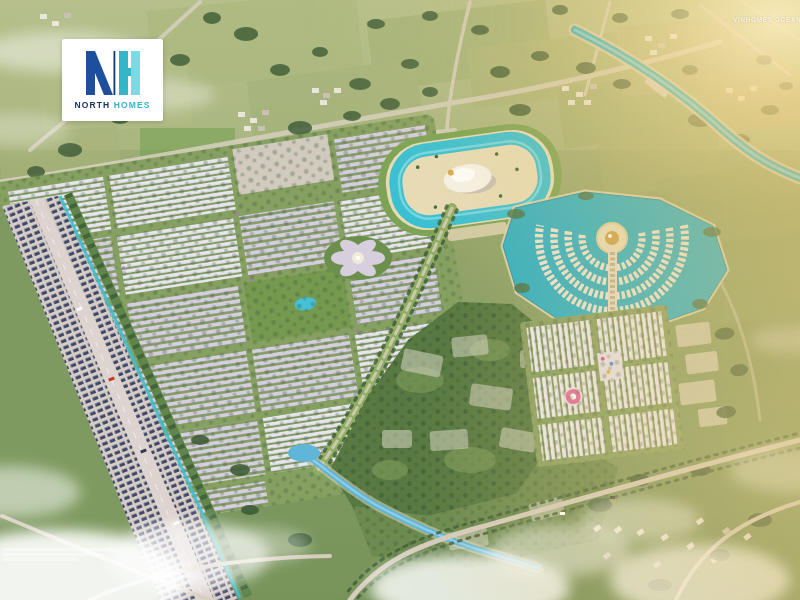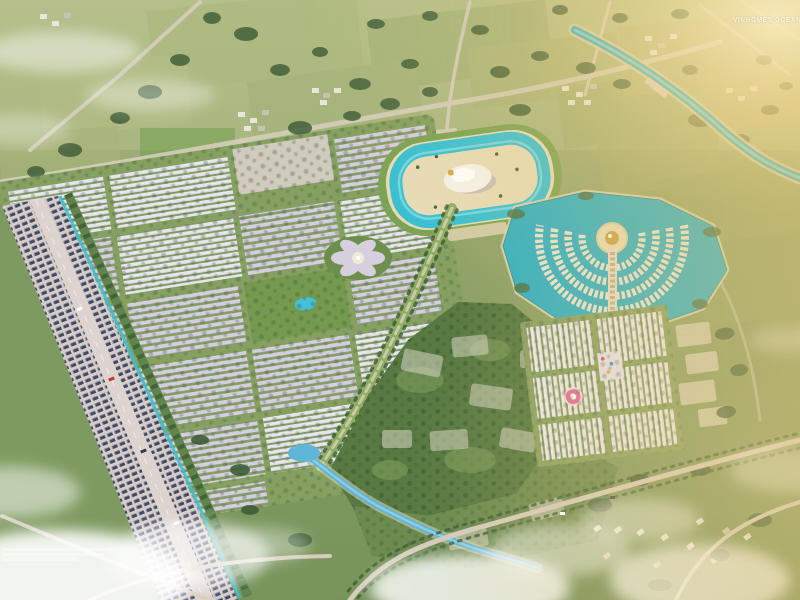--- a/index.html
+++ b/index.html
@@ -446,20 +446,34 @@
     <ellipse cx="150" cy="95" rx="65" ry="16" opacity=".35"></ellipse>
     <ellipse cx="20" cy="130" rx="50" ry="16" opacity=".3"></ellipse>
     <ellipse cx="795" cy="340" rx="45" ry="14" opacity=".3"></ellipse>
   </g>
 
   <rect width="800" height="600" fill="url(#glowGrad)"></rect>
   <rect width="800" height="600" fill="url(#sunGrad)"></rect>
   <rect width="800" height="600" fill="url(#cornerGlow)"></rect>
 </svg>
 
+<div class="logo-card">
+  <svg width="54" height="44" viewBox="0 0 54 44" aria-hidden="true">
+    <rect x="0" y="0" width="9" height="44" style="fill:var(--logo-navy)"></rect>
+    <polygon points="0,0 9,0 27,44 18,44" style="fill:var(--logo-navy)"></polygon>
+    <rect x="27.5" y="0" width="1.8" height="44" style="fill:var(--logo-dark-navy)"></rect>
+    <rect x="33" y="0" width="9" height="44" style="fill:var(--logo-teal)"></rect>
+    <rect x="33" y="17" width="21" height="8" style="fill:var(--logo-teal)"></rect>
+    <rect x="45" y="0" width="9" height="44" style="fill:var(--logo-teal-light)"></rect>
+  </svg>
+  <div class="logo-word">
+    <span class="n">NORTH</span>
+    <span class="h">HOMES</span>
+  </div>
+</div>
 
 <div class="wm-top">VINHOMES OCEAN</div>
 
 <div class="wm-fine">
   <i></i>
   <i></i>
   <i></i>
 </div>
 </div>
 

